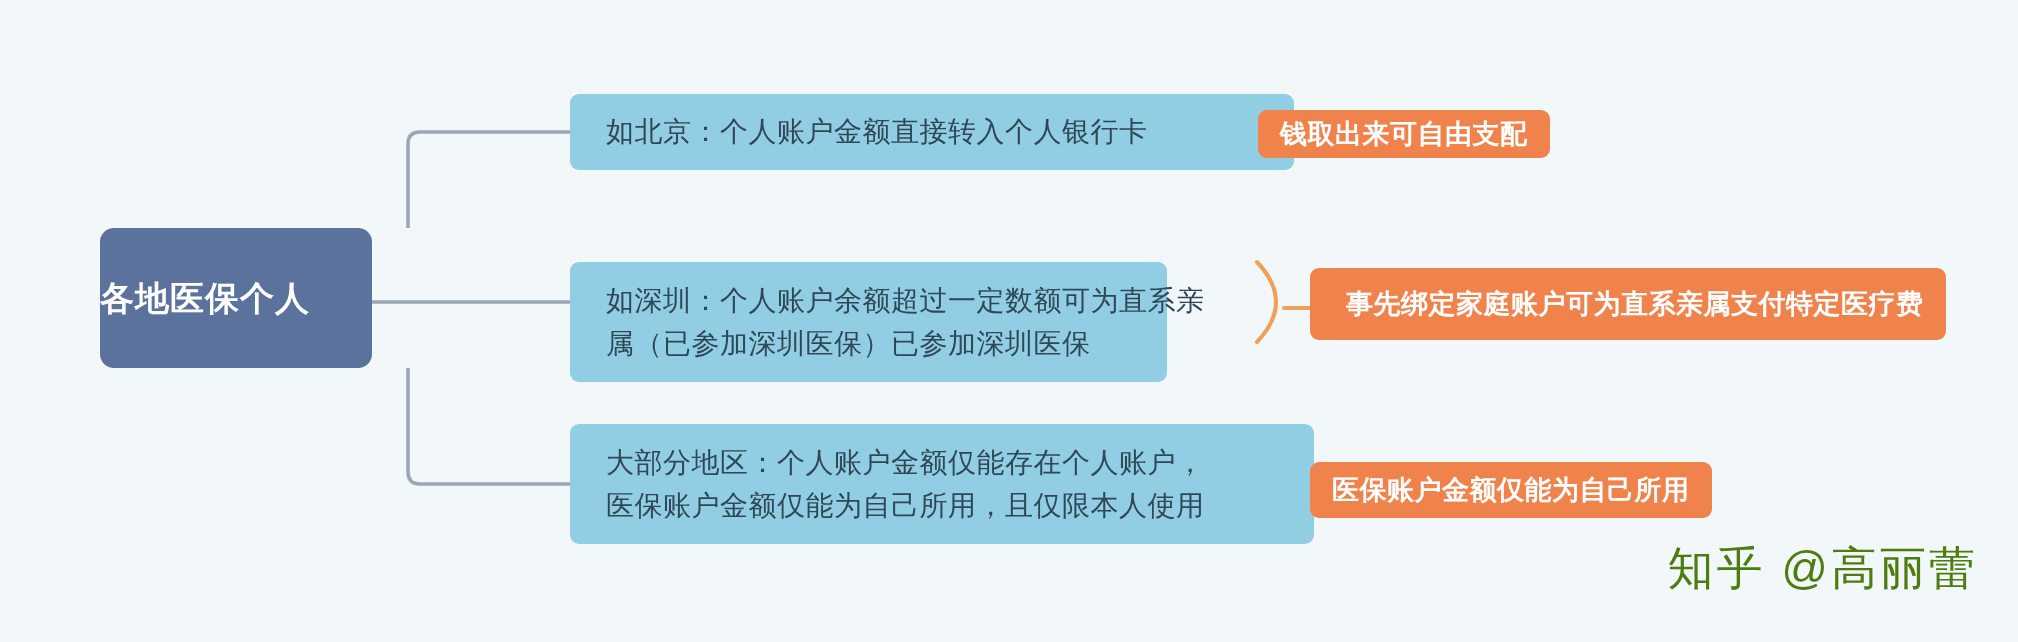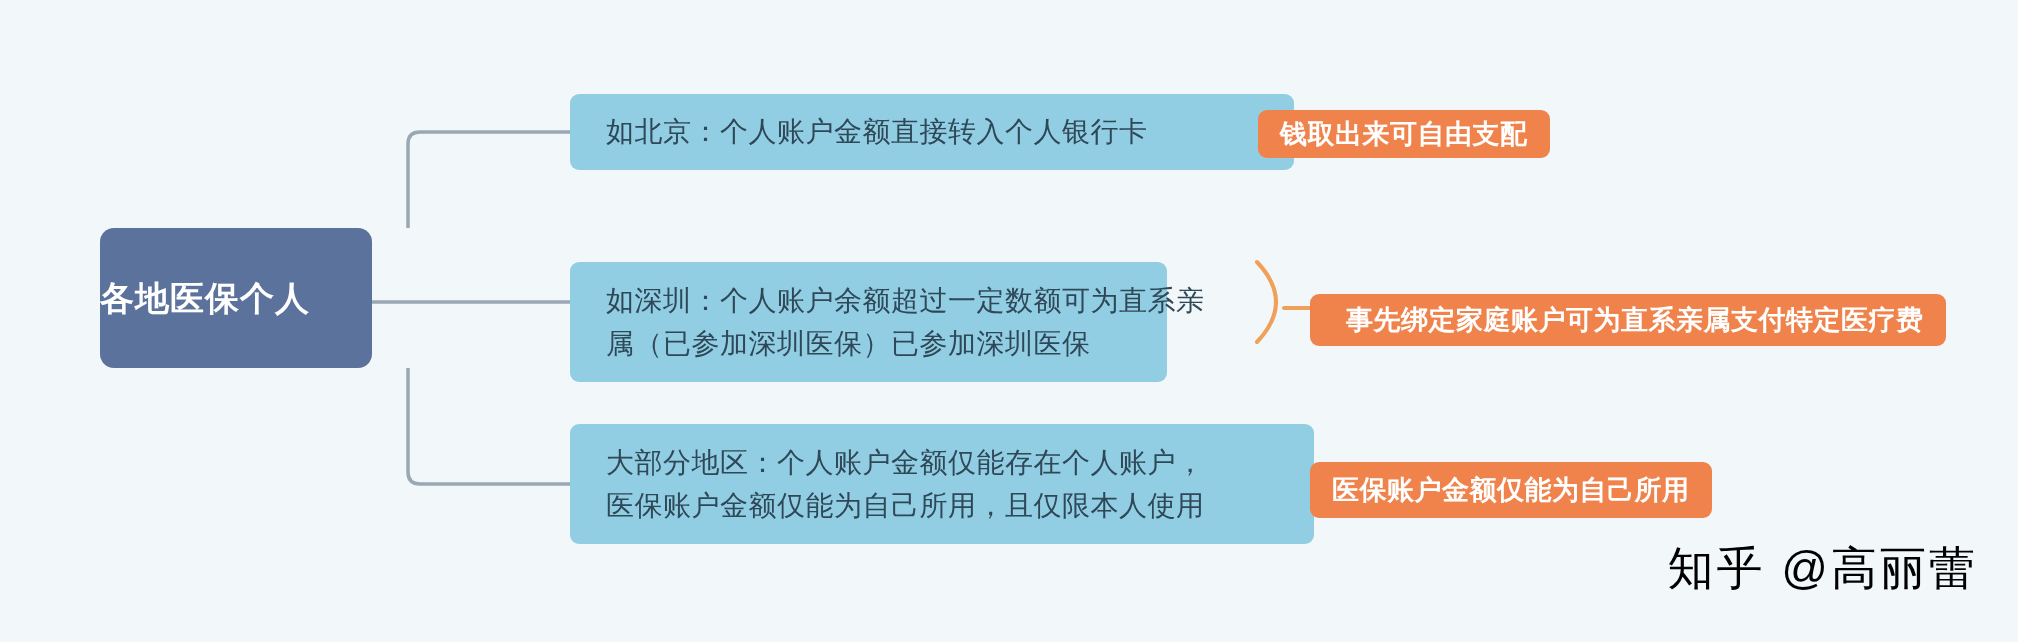--- a/index.html
+++ b/index.html
@@ -84,30 +84,30 @@
     font-weight: bold;
     letter-spacing: 0.5px;
     box-sizing: border-box;
     display: flex;
     align-items: center;
     padding: 0 22px;
     white-space: nowrap;
   }
 
   .orange-1 { left: 1258px; top: 110px; height: 48px; }
-  .orange-2 { left: 1310px; top: 294px; height: 52px; padding-left: 36px; }
+  .orange-2 { left: 1310px; top: 268px; height: 72px; padding-left: 36px; }
   .orange-3 { left: 1310px; top: 462px; height: 56px; }
 
   
   .watermark {
     position: absolute;
     right: 40px;
     bottom: 42px;
     font-size: 46px;
-    color: #000000;
+    color: #4d7c0f;
     letter-spacing: 3px;
     white-space: nowrap;
     font-weight: normal;
   }
 </style>
 </head>
 <body>
 
 <div id="canvas">
 

